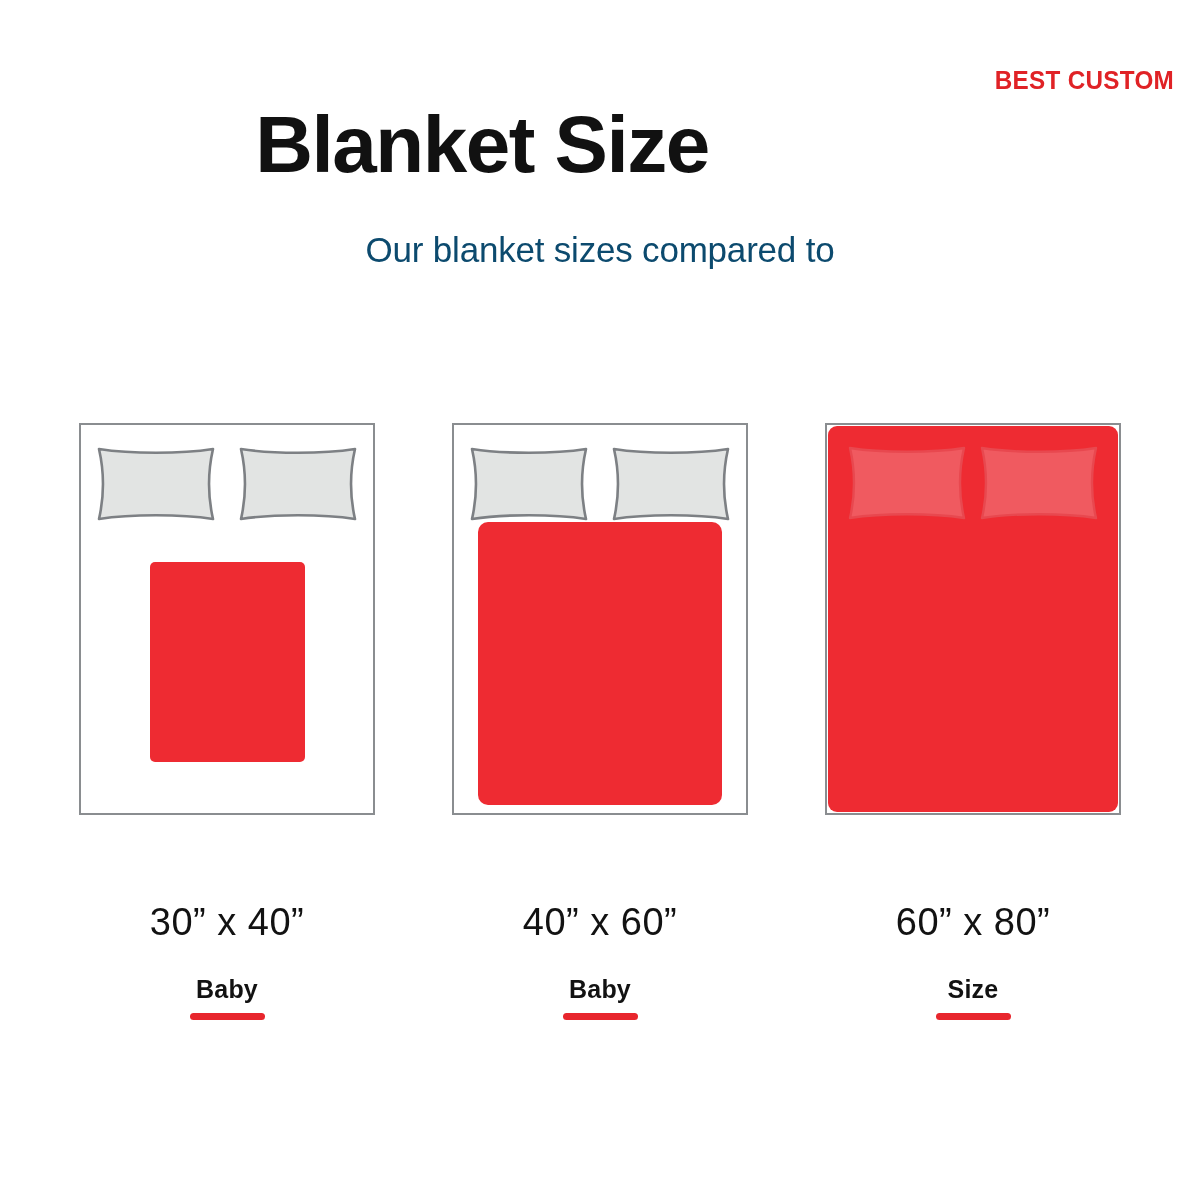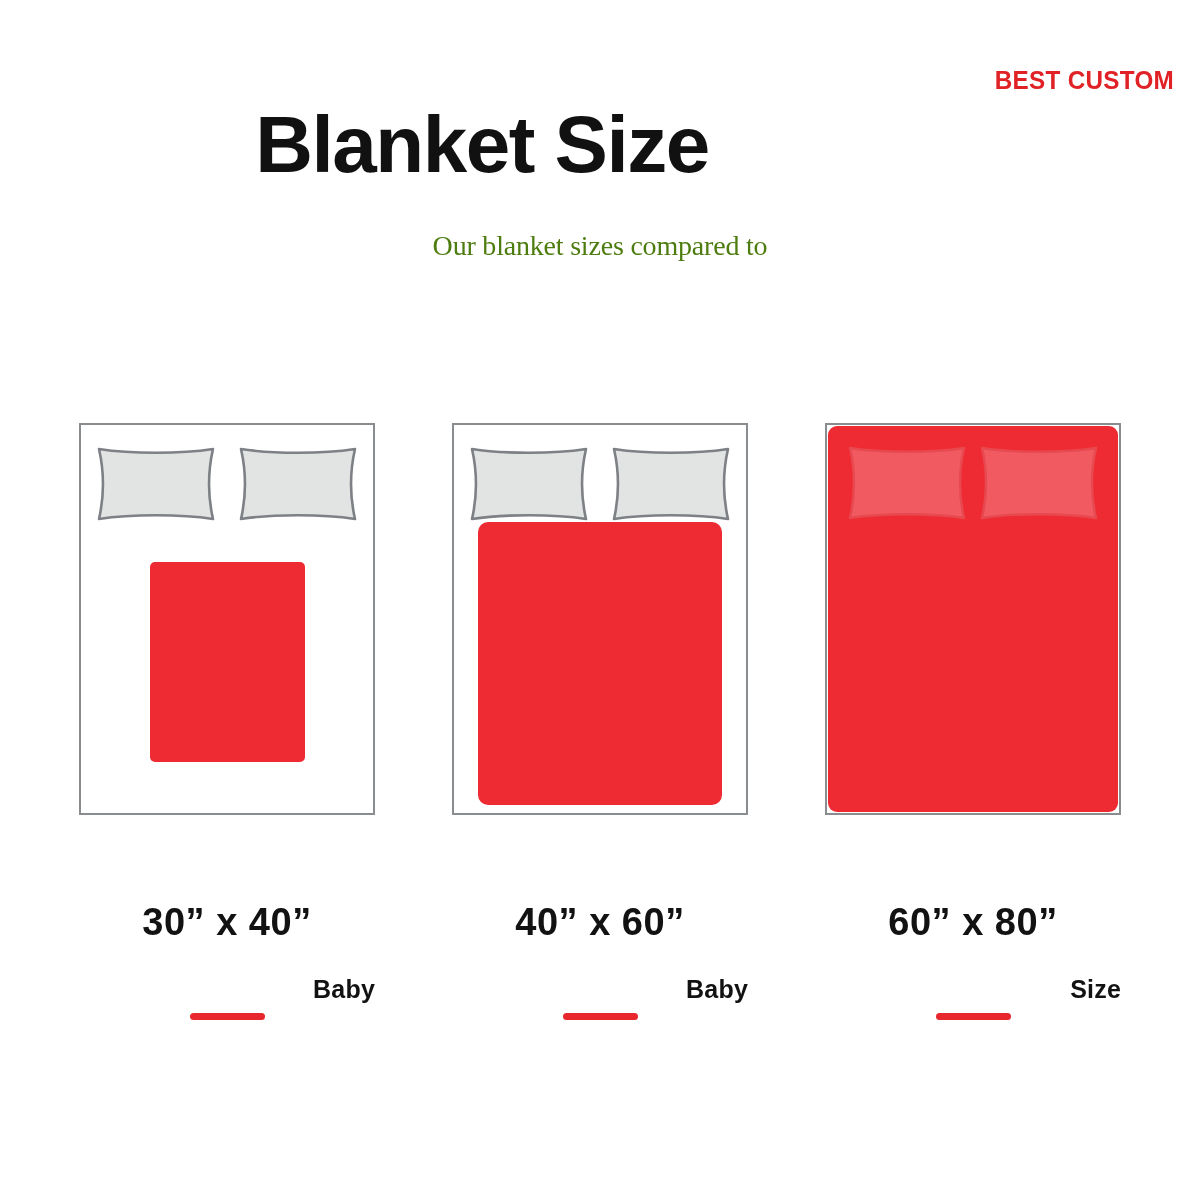--- a/index.html
+++ b/index.html
@@ -56,25 +56,25 @@
     line-height: 1.02;
     color: #111111;
     letter-spacing: -1.5px;
   }
   .subhead {
     position: absolute;
     top: 228px;
     left: 0;
     width: 1200px;
     text-align: center;
-    font-family: Liberation Serif, serif;
+    font-family: Liberation Sans, sans-serif;
     font-weight: 400;
-    font-size: 28px;
+    font-size: 35px;
     line-height: 1.28;
-    color: #4d7c0f;
+    color: #0c4a6e;
     letter-spacing: -0.2px;
   }
   .subhead span { display: block; }
 
   
   .beds {
     position: absolute;
     top: 423px;
     left: 0;
     width: 1200px;
@@ -163,36 +163,35 @@
     text-align: center;
   }
   .caption.col-0 { left: 79px; }
   .caption.col-1 { left: 452px; }
   .caption.col-2 { left: 825px; }
 
   .dims {
     position: absolute;
     top: 903px;
     font-family: "Liberation Sans", sans-serif;
-    font-weight: bold;
+    font-weight: normal;
     font-size: 38px;
     color: #121212;
     letter-spacing: 0.5px;
     line-height: 1;
   }
   .size-name {
     position: absolute;
     top: 977px;
     font-family: "Liberation Sans", sans-serif;
     font-weight: bold;
     font-size: 25px;
     color: #121212;
     letter-spacing: 0.2px;
     line-height: 1;
-    text-align: right;
   }
   .rule-wrap {
     position: absolute;
     top: 1013px;
     display: flex;
     justify-content: center;
   }
   .rule {
     width: 75px;
     height: 7px;

